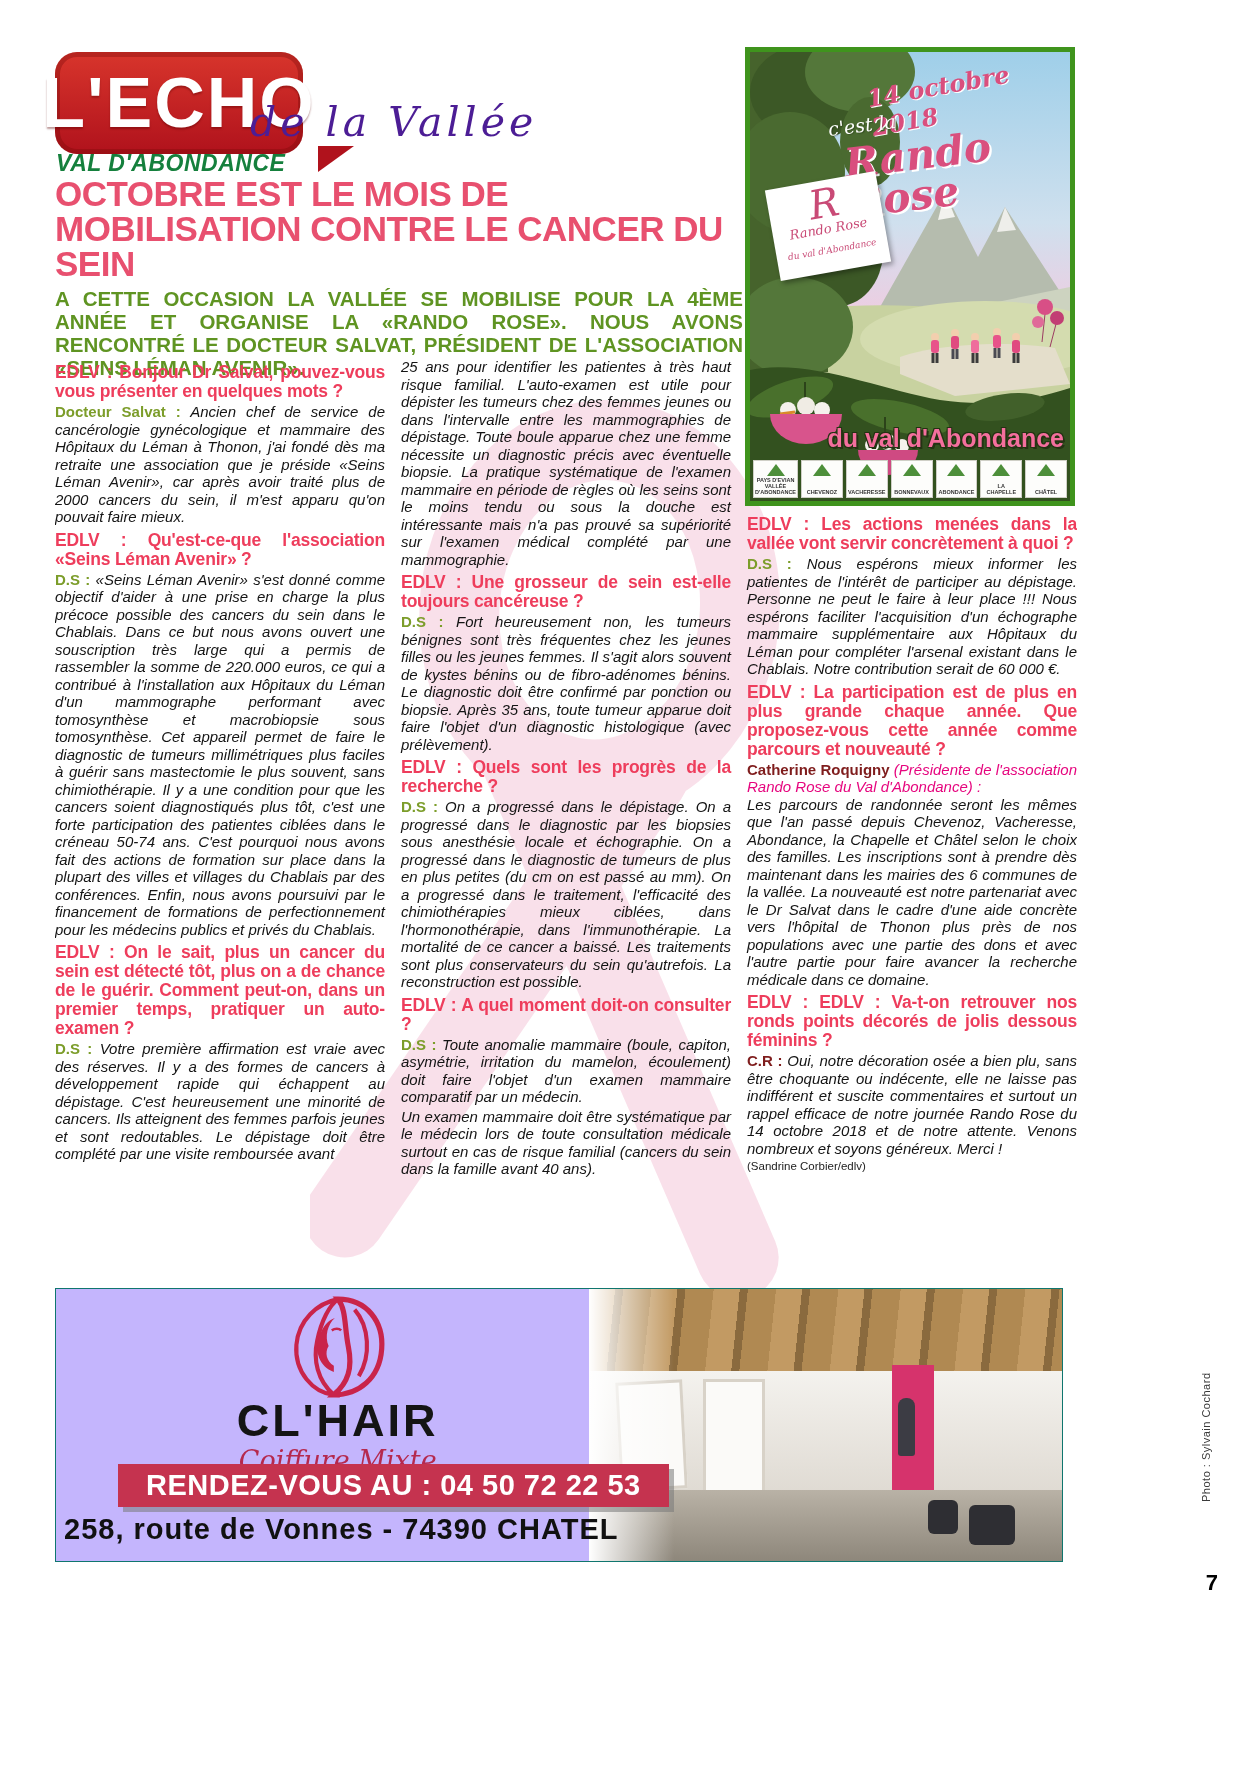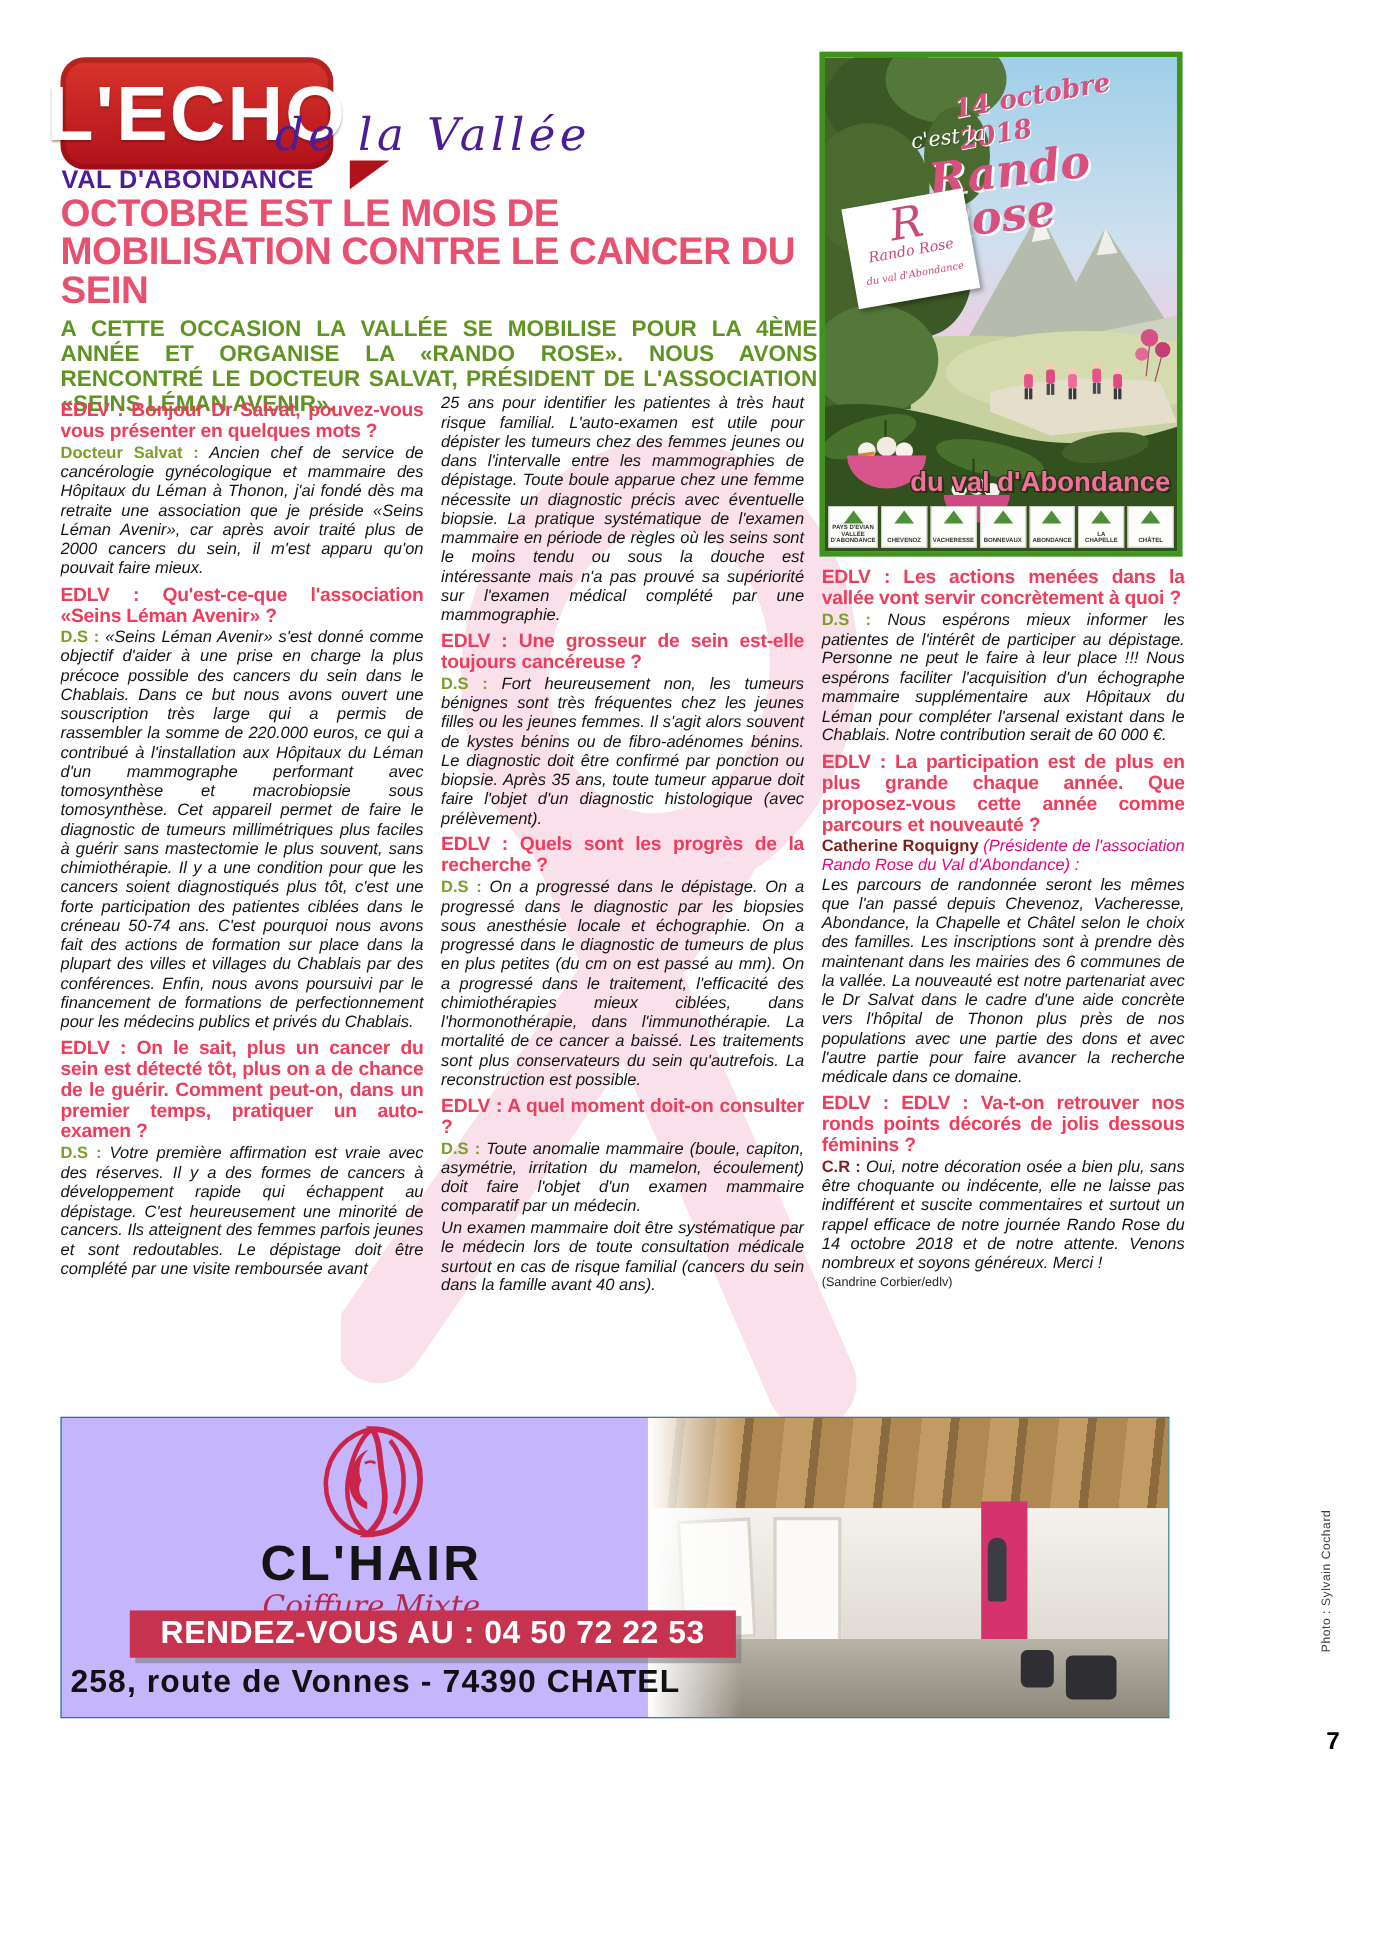--- a/index.html
+++ b/index.html
@@ -13,21 +13,21 @@
   
   #logo-bubble{left:55px;top:52px;width:248px;height:102px;background:linear-gradient(#d8352c,#b0121c);
      border-radius:22px;display:flex;align-items:center;justify-content:center;z-index:2;
      box-shadow:inset 0 0 0 5px rgba(120,10,10,.35);}
   #logo-bubble .txt{color:#fff;font-size:70px;font-weight:800;letter-spacing:2px;
      font-family:"Liberation Sans",sans-serif;text-shadow:0 2px 2px rgba(90,0,0,.4);}
   #logo-tail{left:318px;top:146px;width:0;height:0;border-left:36px solid #b0121c;border-bottom:26px solid transparent;z-index:1;}
   #logo-script{left:250px;top:98px;font-family:"DejaVu Serif",serif;font-style:italic;
      font-size:41px;letter-spacing:4px;color:#4c1d95;z-index:3;}
 
-  #kicker{left:56px;top:150px;font-size:23px;font-weight:800;color:#4c1d95;letter-spacing:.5px;}
+  #kicker{left:56px;top:150px;font-size:23px;font-weight:800;color:#15803d;letter-spacing:.5px;font-style:italic;}
   #title{left:55px;top:176px;width:690px;font-size:35px;line-height:35px;font-weight:800;
      color:#e8506f;letter-spacing:-.5px;}
   #standfirst{left:55px;top:287px;width:688px;font-size:20.5px;line-height:23px;font-weight:800;
      color:#5f9422;text-align:justify;}
 
   
   #cols{left:55px;top:358px;width:1022px;height:925px;display:flex;gap:16px;z-index:1;overflow:hidden;}
   .col{width:330px;flex:0 0 330px;}
   #col3{padding-top:152px;box-sizing:border-box;}
   .q{color:#ee3d5c;font-weight:800;font-size:17.5px;line-height:19px;margin:5px 0 2px;

